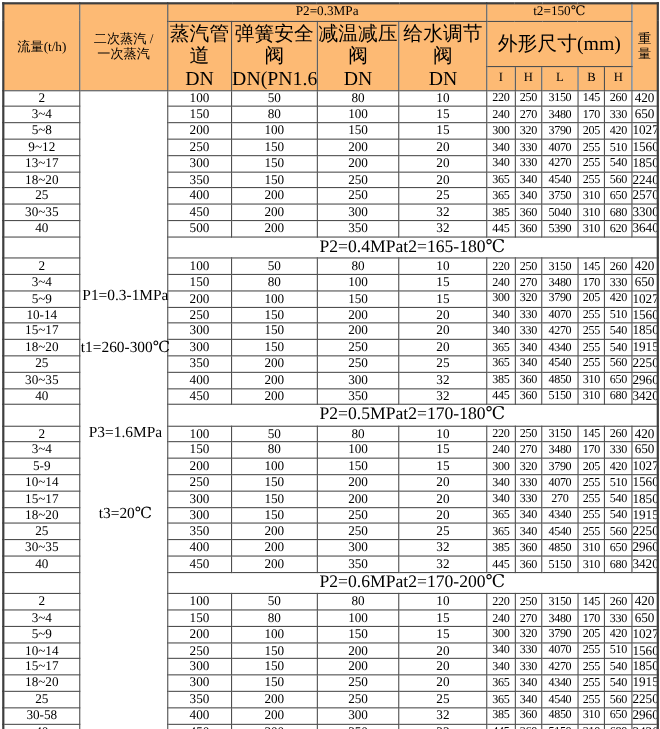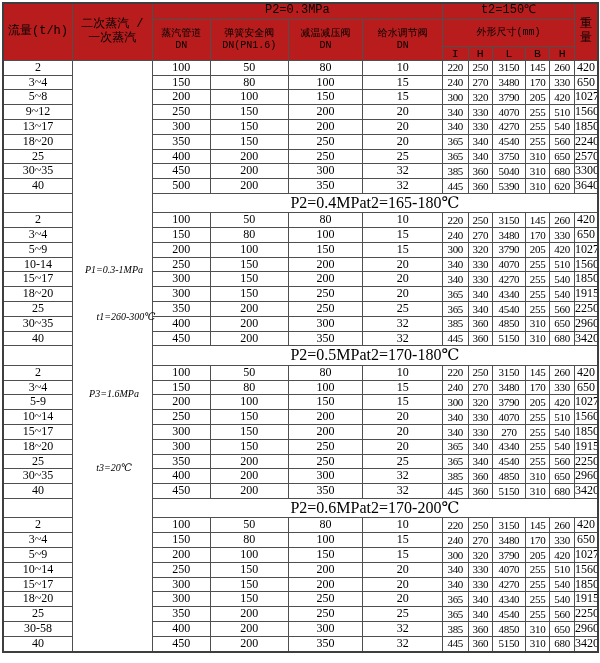--- a/index.html
+++ b/index.html
@@ -27,46 +27,44 @@
     text-align: center;
     vertical-align: middle;
     padding: 0;
     overflow: hidden;
     white-space: nowrap;
     font-size: 12px;
     line-height: 1.15;
     font-weight: normal;
   }
   thead th {
-    background: #b91c1c;
+    background: #fdba74;
     white-space: pre-line;
-    font-family: Liberation Mono, monospace;
   }
   tr.hrow1 th { height: 16px; }
-  tr.hrow2 th { height: 27px; font-size: 10px; }
+  tr.hrow2 th { height: 27px; font-size: 18px; }
   tr.hrow3 th { height: 14px; font-size: 11.5px; }
   tbody td { height: 14.5px; background: #ffffff; }
   td.flow-cell { font-size: 12px; }
   td.dim-cell { font-size: 11px; letter-spacing: -0.3px; }
   td.num-cell { font-size: 12px; }
   td.divider-cell { font-size: 16px; }
   td.steam-cell { background: #ffffff; }
   .steam-label {
     position: absolute;
     left: 73px;
     width: 82px;
     text-align: center;
-    font-size: 10px;
+    font-size: 14px;
     line-height: 1;
     transform: translateY(-50%);
     white-space: nowrap;
-    font-style: italic;
   }
   .sl0 { top: 270px; }
-  .sl1 { top: 317px; margin-left: 12px; }
+  .sl1 { top: 317px; }
   .sl2 { top: 394px; }
   .sl3 { top: 468px; }
 </style>
 </head>
 <body>
 
 <div class="page">
   <table class="spec">
     <colgroup>
       <col style="width:68px">

